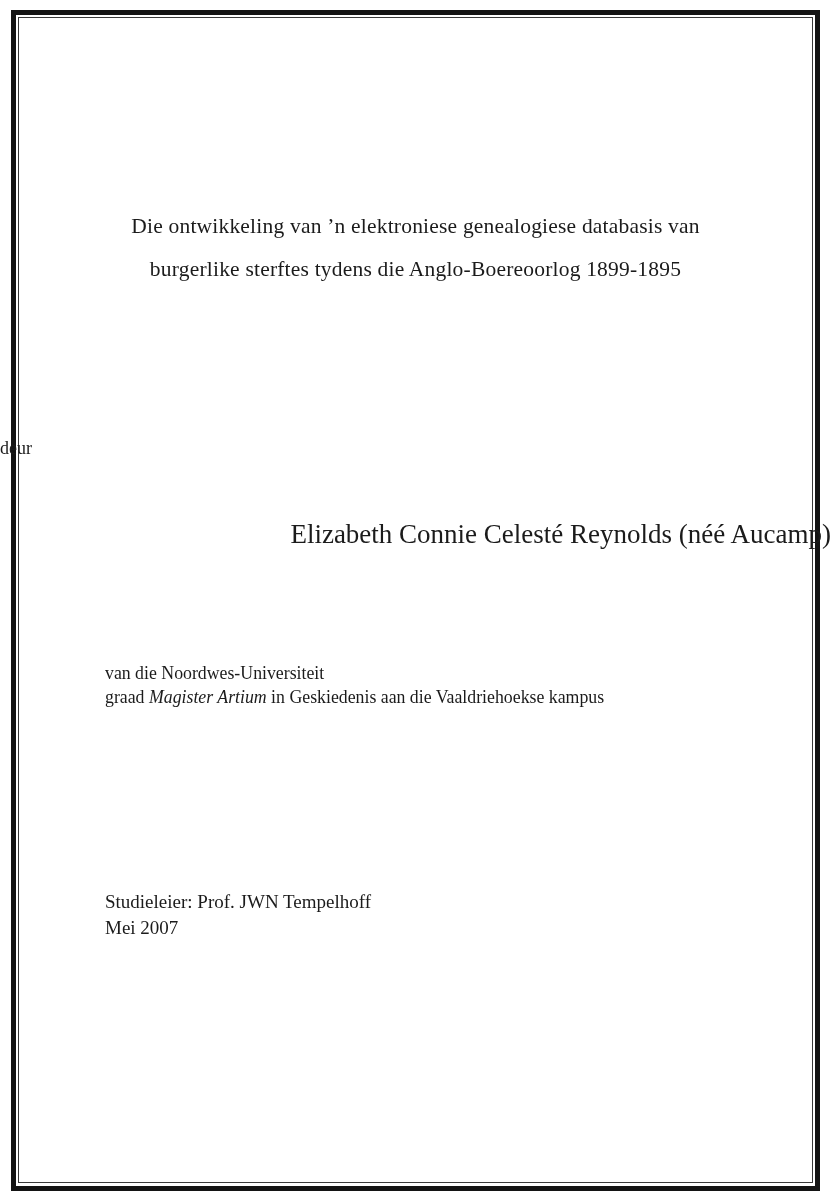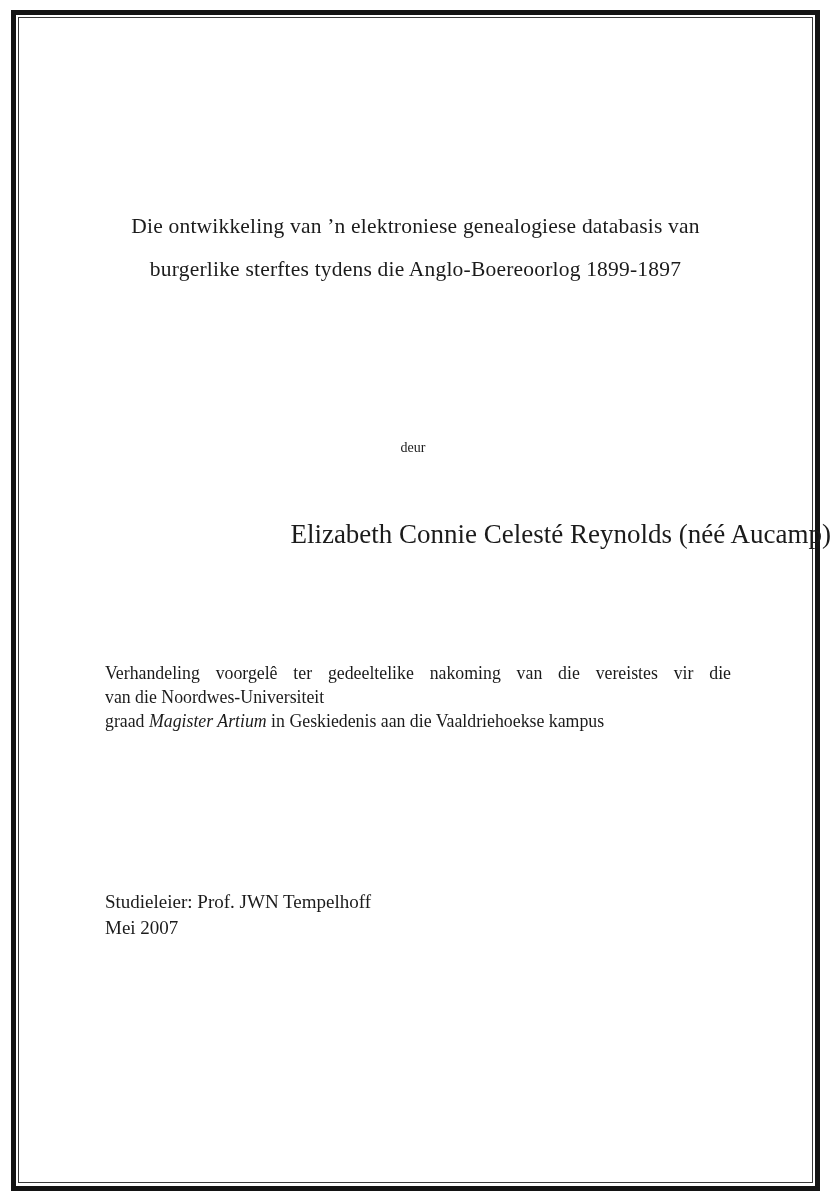--- a/index.html
+++ b/index.html
@@ -35,22 +35,22 @@
     right: 60px;
     text-align: center;
     font-size: 21.5px;
     line-height: 43px;
     letter-spacing: 0.2px;
   }
   .byline {
     position: absolute;
     top: 436px;
     left: 0; right: 5px;
-    text-align: center;
-    font-size: 14px;
+    text-align: left;
+    font-size: 18px;
     line-height: 24px;
   }
   .author {
     position: absolute;
     top: 521px;
     left: 0; right: 0;
     text-align: right;
     font-size: 27px;
     line-height: 26px;
   }
@@ -107,29 +107,28 @@
 </head>
 <body>
 
 <div class="page">
 
   <div class="frame-outer"></div>
   <div class="frame-inner"></div>
 
   <div class="title-block">
     <div>Die ontwikkeling van ’n elektroniese genealogiese databasis van</div>
-    <div>burgerlike sterftes tydens die Anglo-Boereoorlog 1899-1897</div>
+    <div>burgerlike sterftes tydens die Anglo-Boereoorlog 1899-1895</div>
   </div>
 
   <div class="byline">deur</div>
 
   <div class="author">Elizabeth Connie Celesté Reynolds (néé Aucamp)</div>
 
   <div class="statement">
-    <div class="justified">Verhandeling voorgelê ter gedeeltelike nakoming van die vereistes vir die</div>
     <div>van die Noordwes-Universiteit</div>
     <div><span>graad </span><span class="ital">Magister Artium</span><span> in Geskiedenis aan die Vaaldriehoekse kampus</span></div>
   </div>
 
   <div class="supervisor-block">
     <div>Studieleier: Prof. JWN Tempelhoff</div>
     <div>Mei 2007</div>
   </div>
 
 

